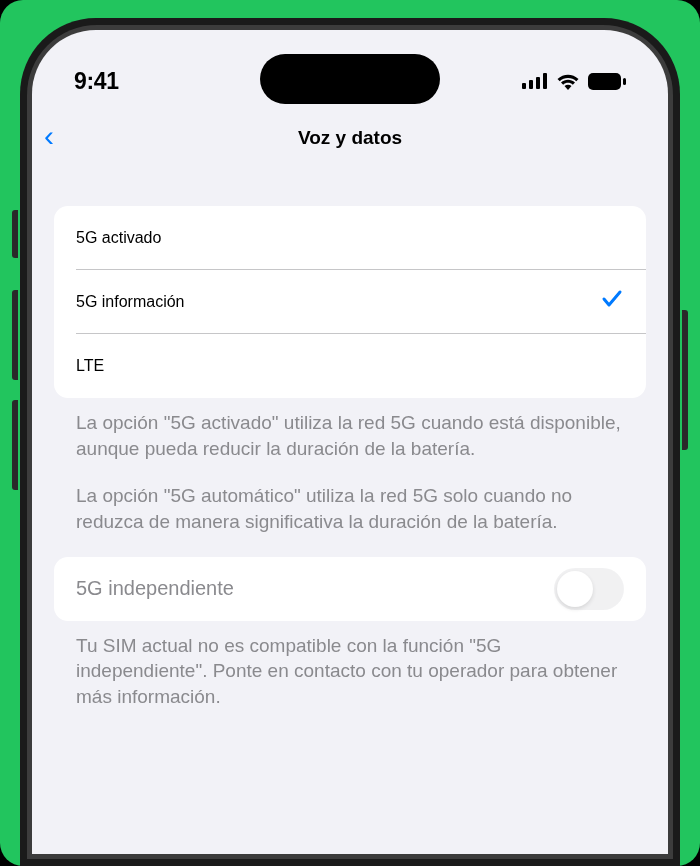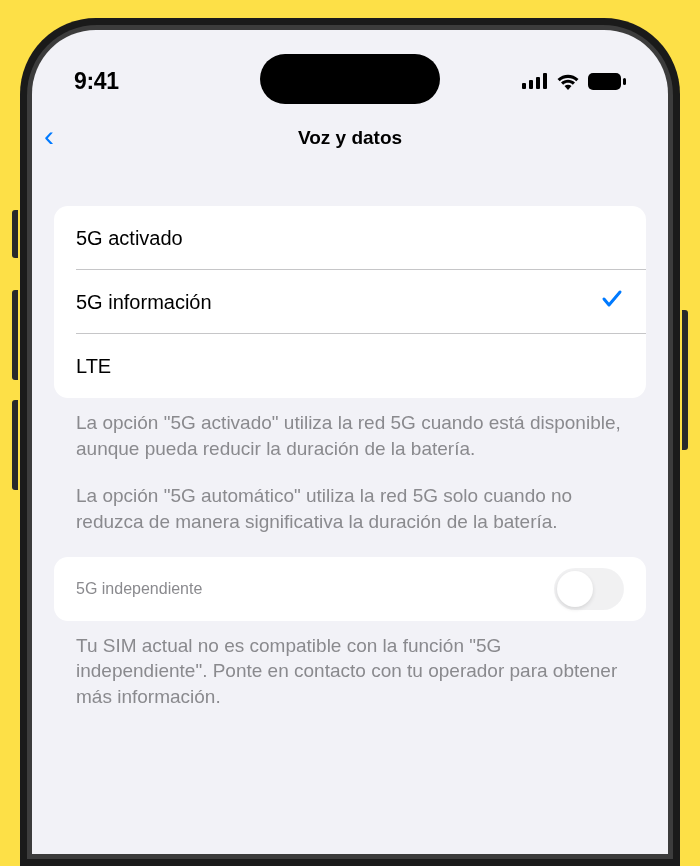--- a/index.html
+++ b/index.html
@@ -14,23 +14,24 @@
       background: #000;
       display: flex;
       justify-content: center;
       align-items: flex-start;
       font-family: -apple-system, BlinkMacSystemFont, "Helvetica Neue", sans-serif;
       overflow: hidden;
     }
     .phone-frame {
       width: 700px;
       height: 866px;
-      background: #fde047;
+      background: #22c55e;
       position: relative;
       padding: 18px 20px 0 20px;
+      border-radius: 23px;
     }
     .phone-border {
       width: 100%;
       height: 100%;
       background: #1a1a1a;
       border-radius: 76px 76px 0 0;
       padding: 7px;
       position: relative;
     }
     .phone-border2 {
@@ -150,21 +151,21 @@
       background: #fff;
       border-radius: 14px;
       overflow: hidden;
     }
     .list-item {
       height: 64px;
       display: flex;
       align-items: center;
       justify-content: space-between;
       padding: 0 22px;
-      font-size: 20px;
+      font-size: 16px;
       color: #000;
       cursor: pointer;
       position: relative;
     }
     .list-item:not(:last-child)::after {
       content: '';
       position: absolute;
       bottom: 0;
       left: 22px;
       right: 0;
@@ -189,21 +190,21 @@
       background: #fff;
       border-radius: 14px;
       margin-top: 6px;
     }
     .toggle-item {
       height: 64px;
       display: flex;
       align-items: center;
       justify-content: space-between;
       padding: 0 22px;
-      font-size: 16px;
+      font-size: 20px;
       color: #8a8a8e;
     }
     .toggle-switch {
       width: 70px;
       height: 42px;
       background: #e9e9eb;
       border-radius: 21px;
       position: relative;
       opacity: 0.6;
     }

